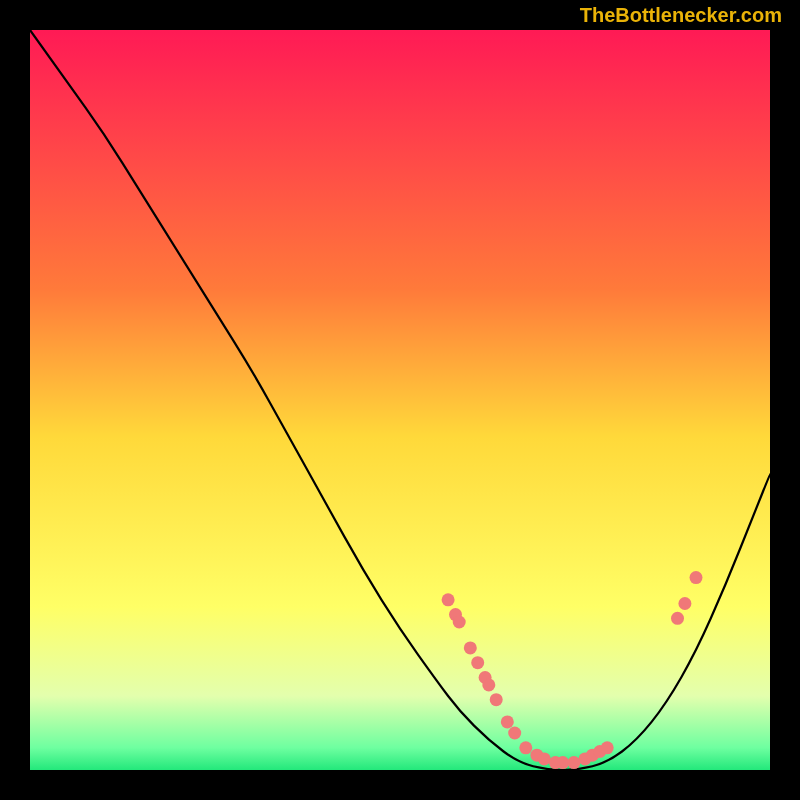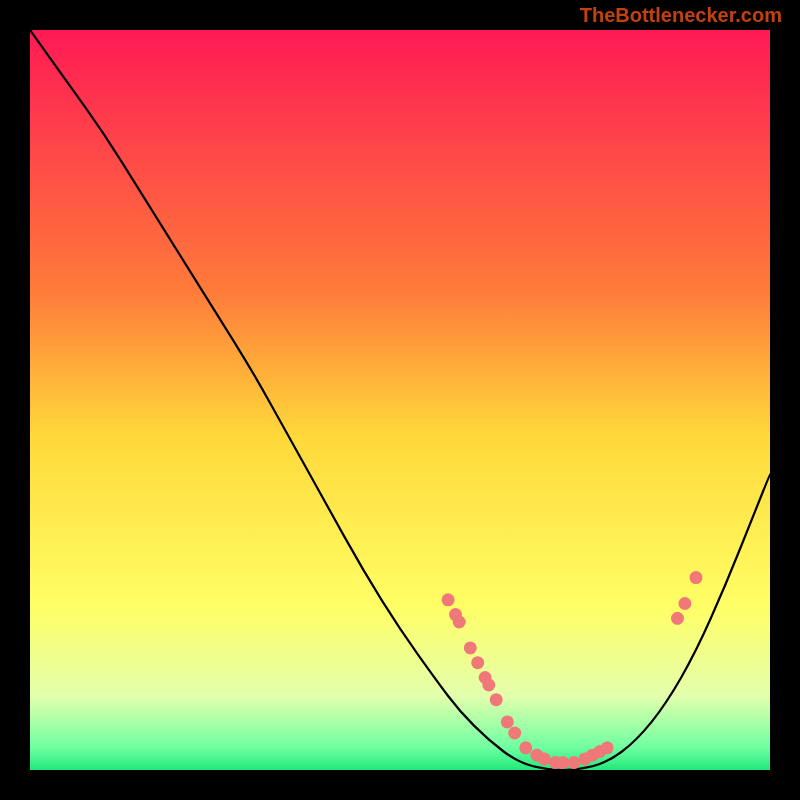--- a/index.html
+++ b/index.html
@@ -8,21 +8,21 @@
     height: 800px;
     background: #000;
     position: relative;
     font-family: Arial, sans-serif;
     overflow: hidden;
   }
   .watermark {
     position: absolute;
     top: 4px;
     right: 18px;
-    color: #c2410c;
+    color: #eab308;
     font-size: 20px;
     font-weight: bold;
     z-index: 10;
     text-align: right;
   }
   .plot-area {
     position: absolute;
     left: 30px;
     top: 30px;
     width: 740px;

